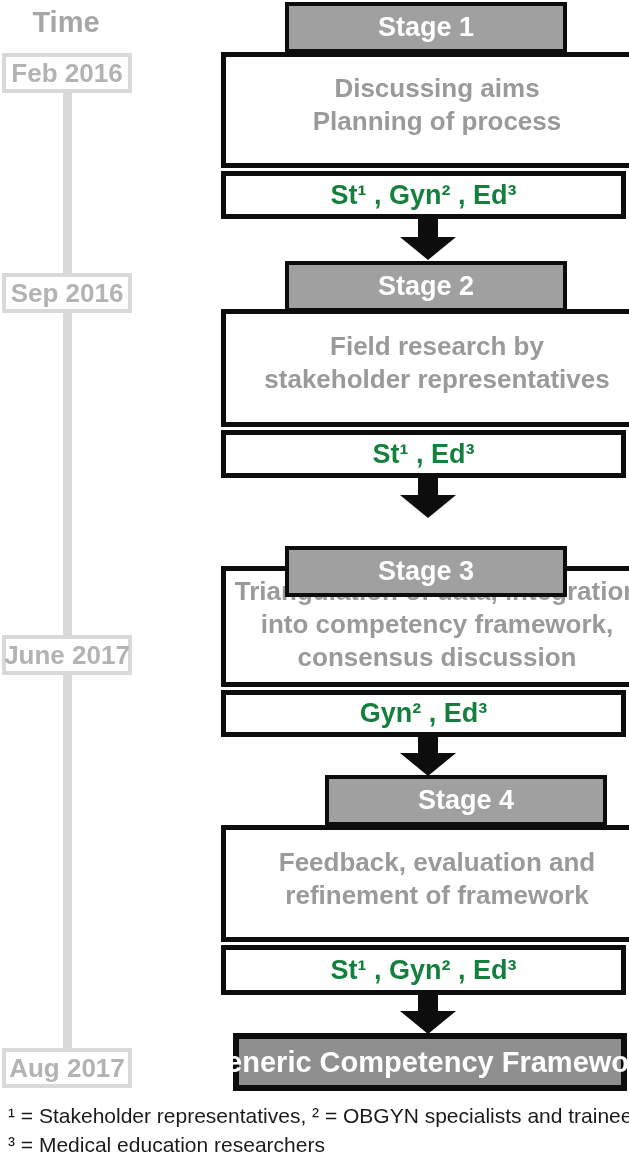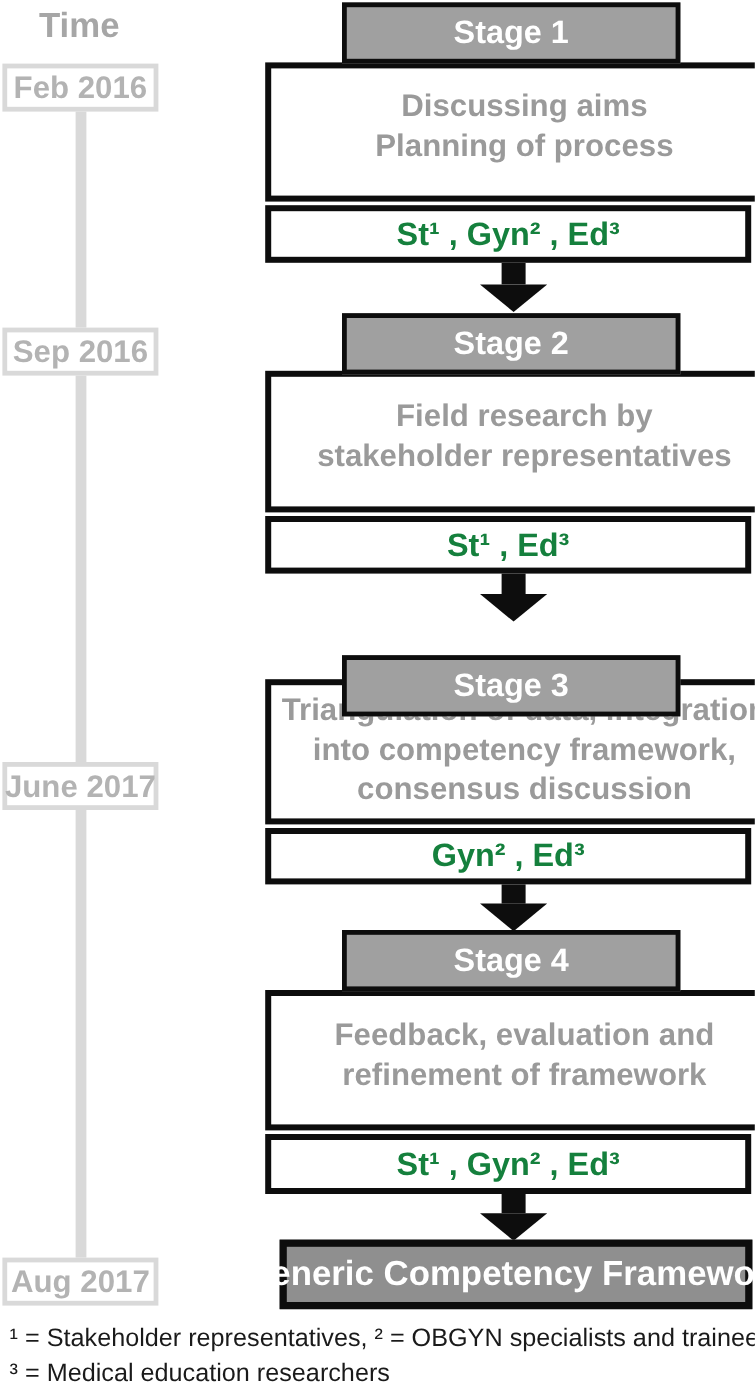--- a/index.html
+++ b/index.html
@@ -53,21 +53,21 @@
     width: 282px; height: 51px;
     background: #a0a0a0;
     border: 4px solid #0d0d0d;
     z-index: 3;
     display: flex; align-items: center; justify-content: center;
     font-size: 27px; font-weight: bold; color: #ffffff;
   }
   .h1 { top: 2px; }
   .h2 { top: 261px; }
   .h3 { top: 500px; margin-top: 46px; }
-  .h4 { top: 775px; }
+  .h4 { top: 775px; margin-left: 40px; }
 
   .stage-desc {
     position: absolute;
     left: 221px;
     width: 432px;
     background: #ffffff;
     border: 5px solid #0d0d0d;
     z-index: 2;
     display: flex; align-items: center; justify-content: center;
     text-align: center;

